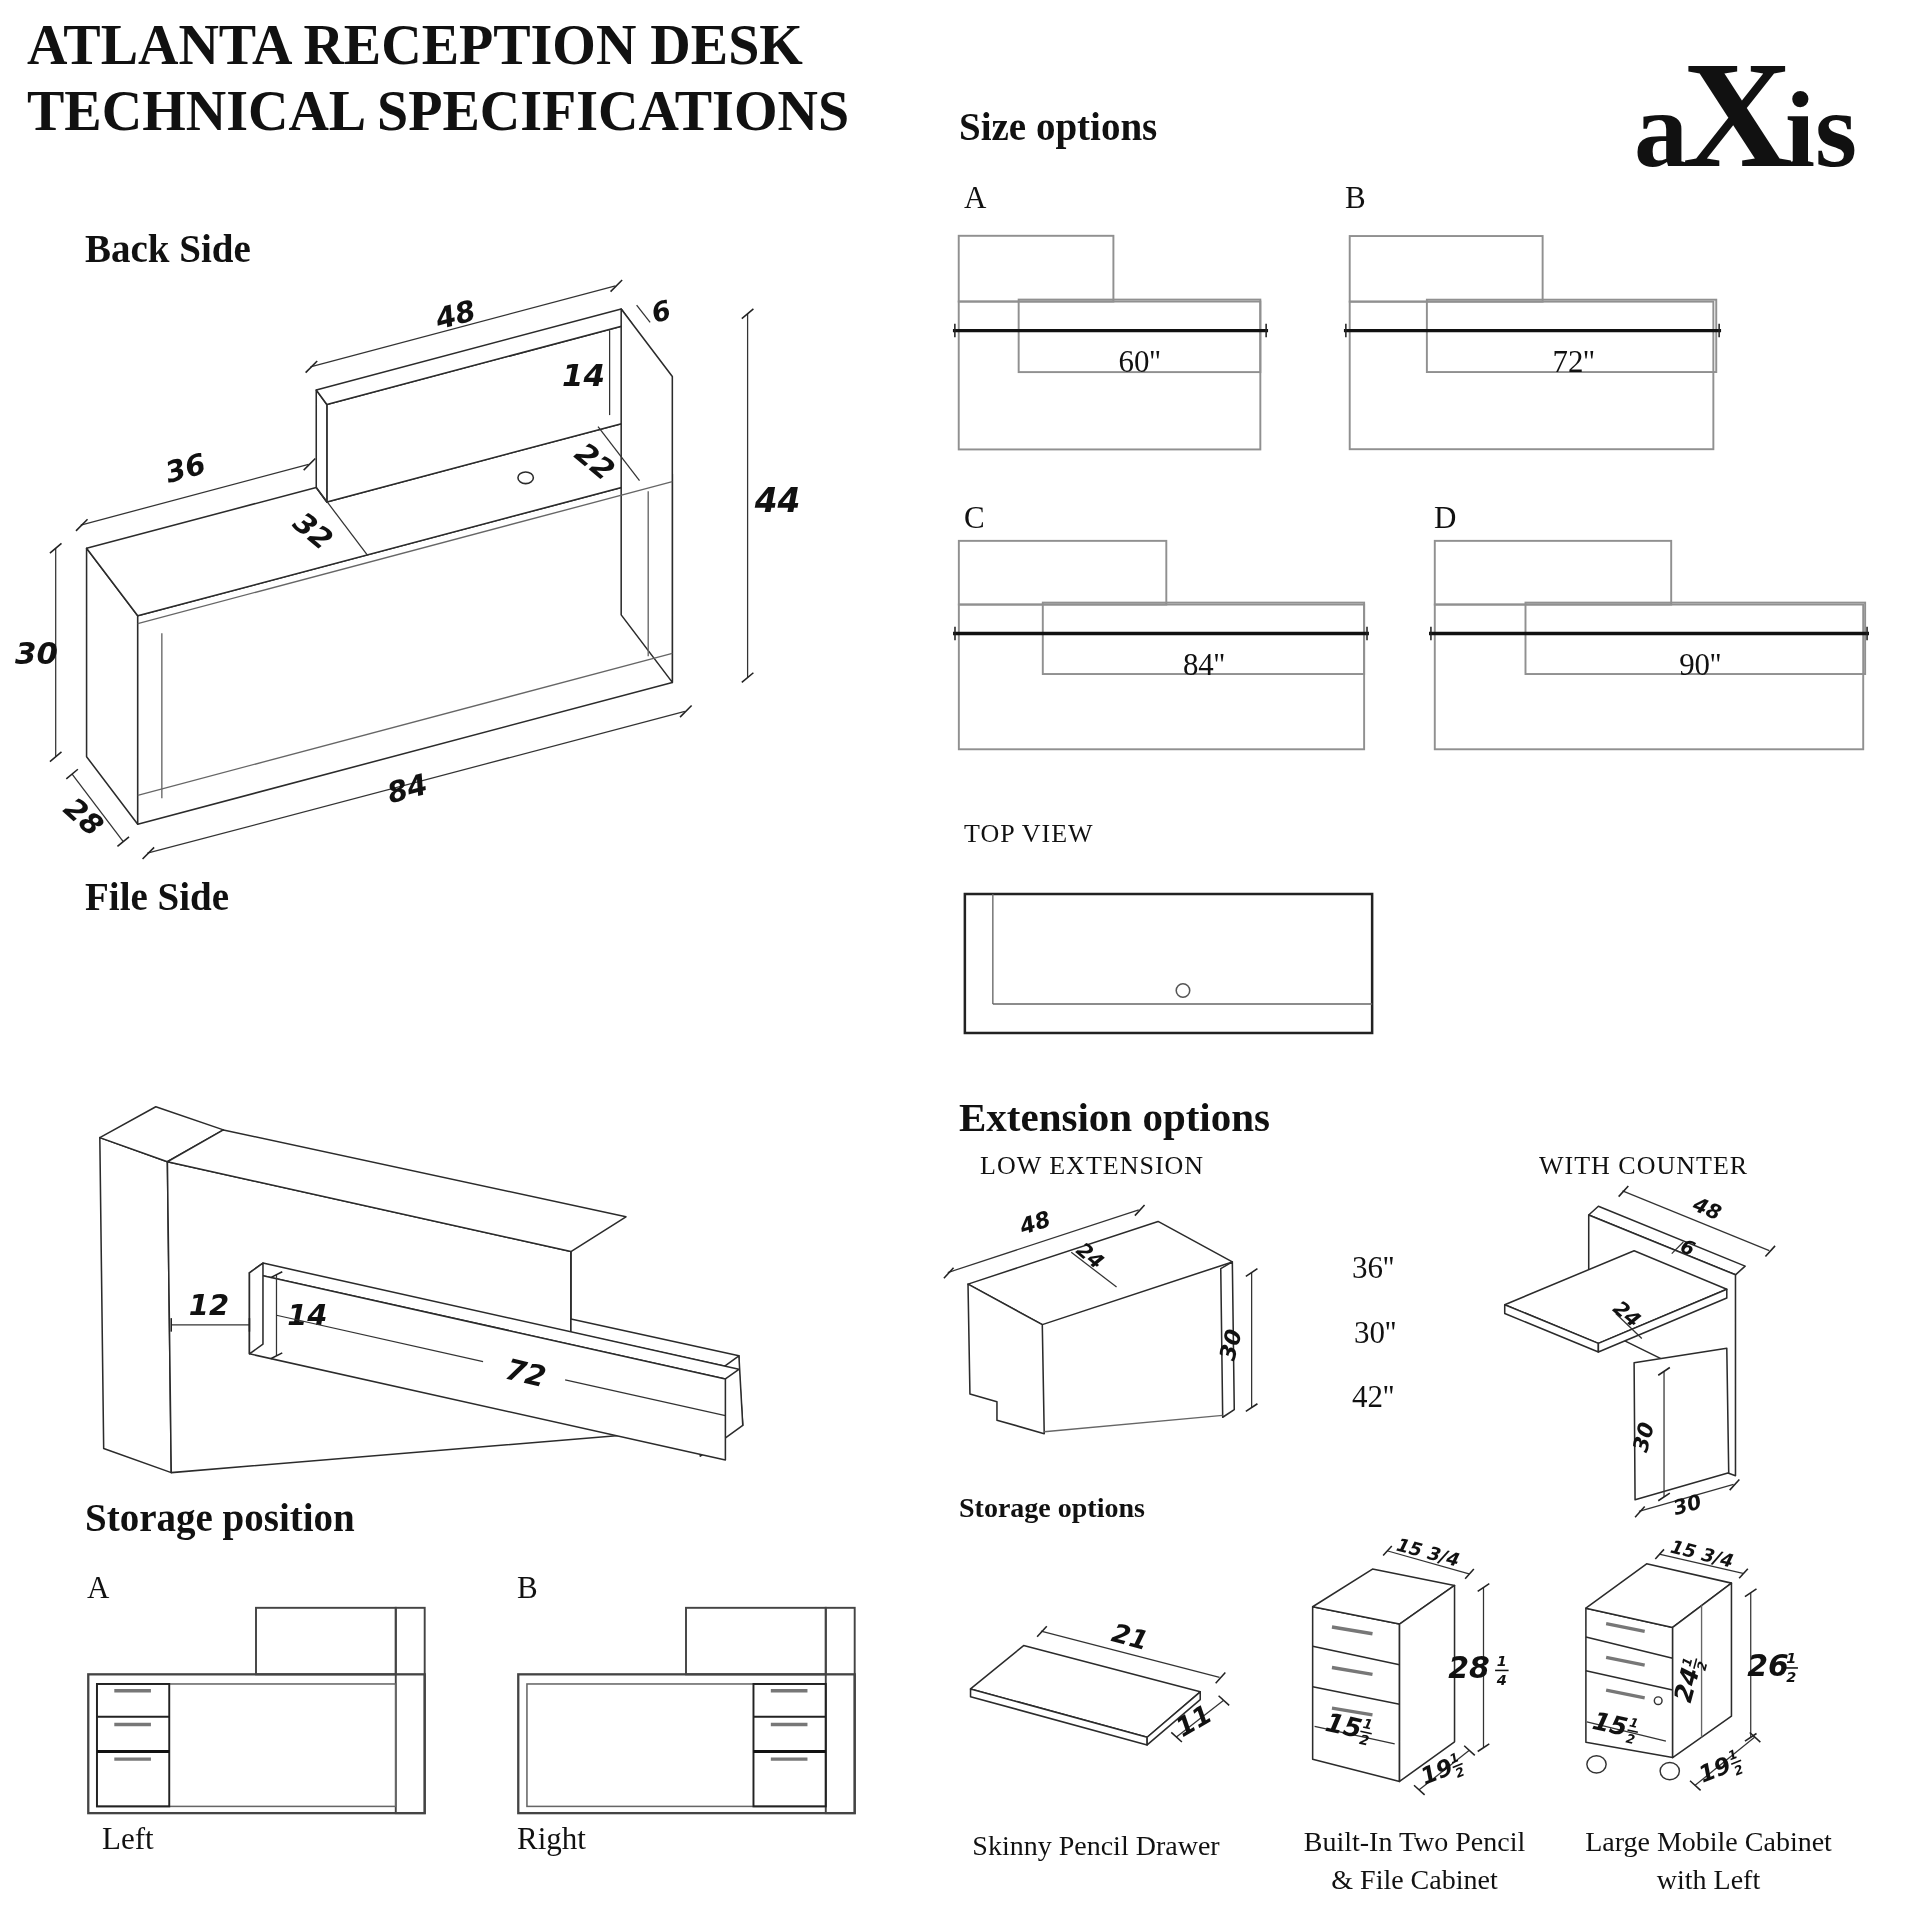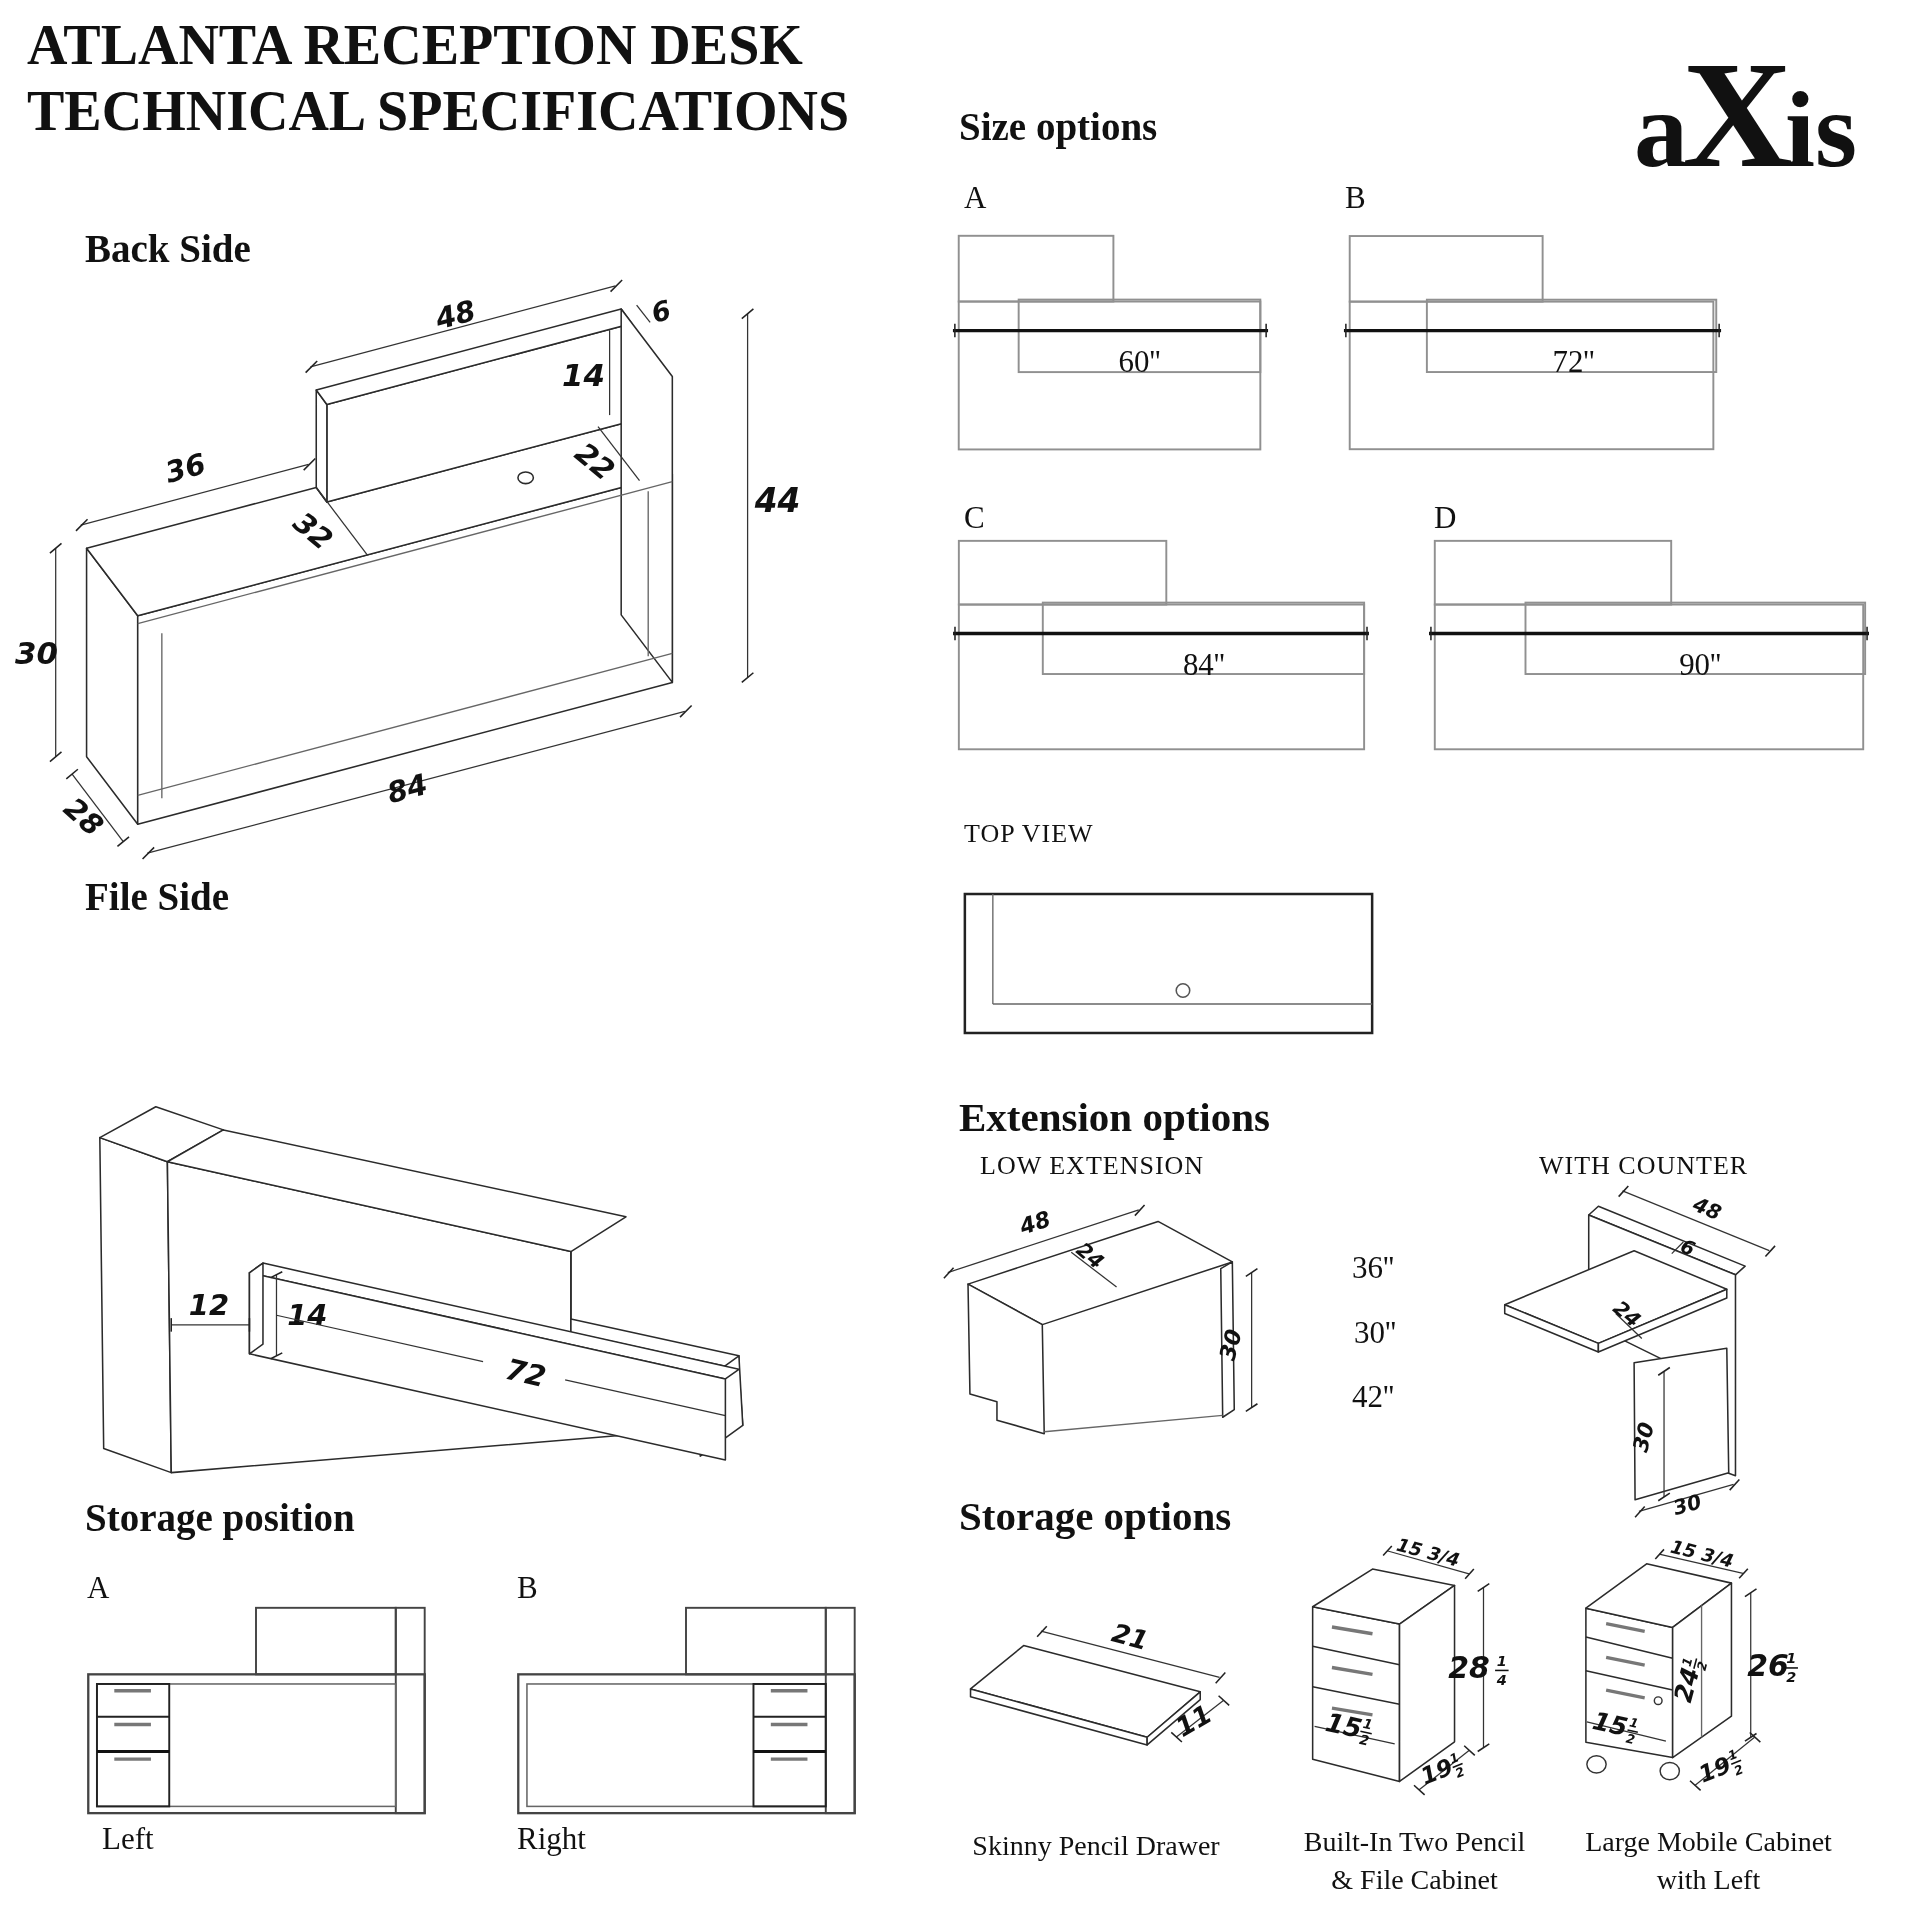--- a/index.html
+++ b/index.html
@@ -250,21 +250,21 @@
   <rect x="15" y="84" width="310" height="127" fill="none" stroke="#666" stroke-width="1.6"></rect>
   <rect x="250" y="84" width="75" height="127" fill="none" stroke="#222" stroke-width="2"></rect>
   <line x1="250" y1="118" x2="325" y2="118" stroke="#222" stroke-width="2"></line>
   <line x1="250" y1="154" x2="325" y2="154" stroke="#111" stroke-width="3.2"></line>
   <line class="handle" x1="268" y1="91" x2="306" y2="91"></line>
   <line class="handle" x1="268" y1="126" x2="306" y2="126"></line>
   <line class="handle" x1="268" y1="162" x2="306" y2="162"></line>
 </svg>
 <div class="abs lbl" style="left:517px;top:1821px;">Right</div>
 
-<div class="abs h2" style="left:959px;top:1492px;font-size:41px;">Storage options</div>
+<div class="abs h2" style="left:959px;top:1492px;font-size:28px;">Storage options</div>
 
 <svg style="left:951px;top:1605px;" width="290" height="166" viewBox="0 0 300 172">
   <polygon class="ln" points="20,87 75,42 258,90 203,137"></polygon>
   <polygon class="ln" points="20,87 203,137 203,145 20,95"></polygon>
   <polygon class="ln" points="203,137 258,90 258,98 203,145"></polygon>
   <line class="dim" x1="93" y1="27" x2="278" y2="75"></line>
   <line class="tick" x1="89" y1="33" x2="99" y2="22"></line>
     <line class="tick" x1="274" y1="81" x2="284" y2="70"></line>
   <text class="dt" x="183" y="42" font-size="27" text-anchor="middle" transform="rotate(15 183 42)">21</text>
   <line class="dim" x1="282" y1="99" x2="233" y2="137"></line>

